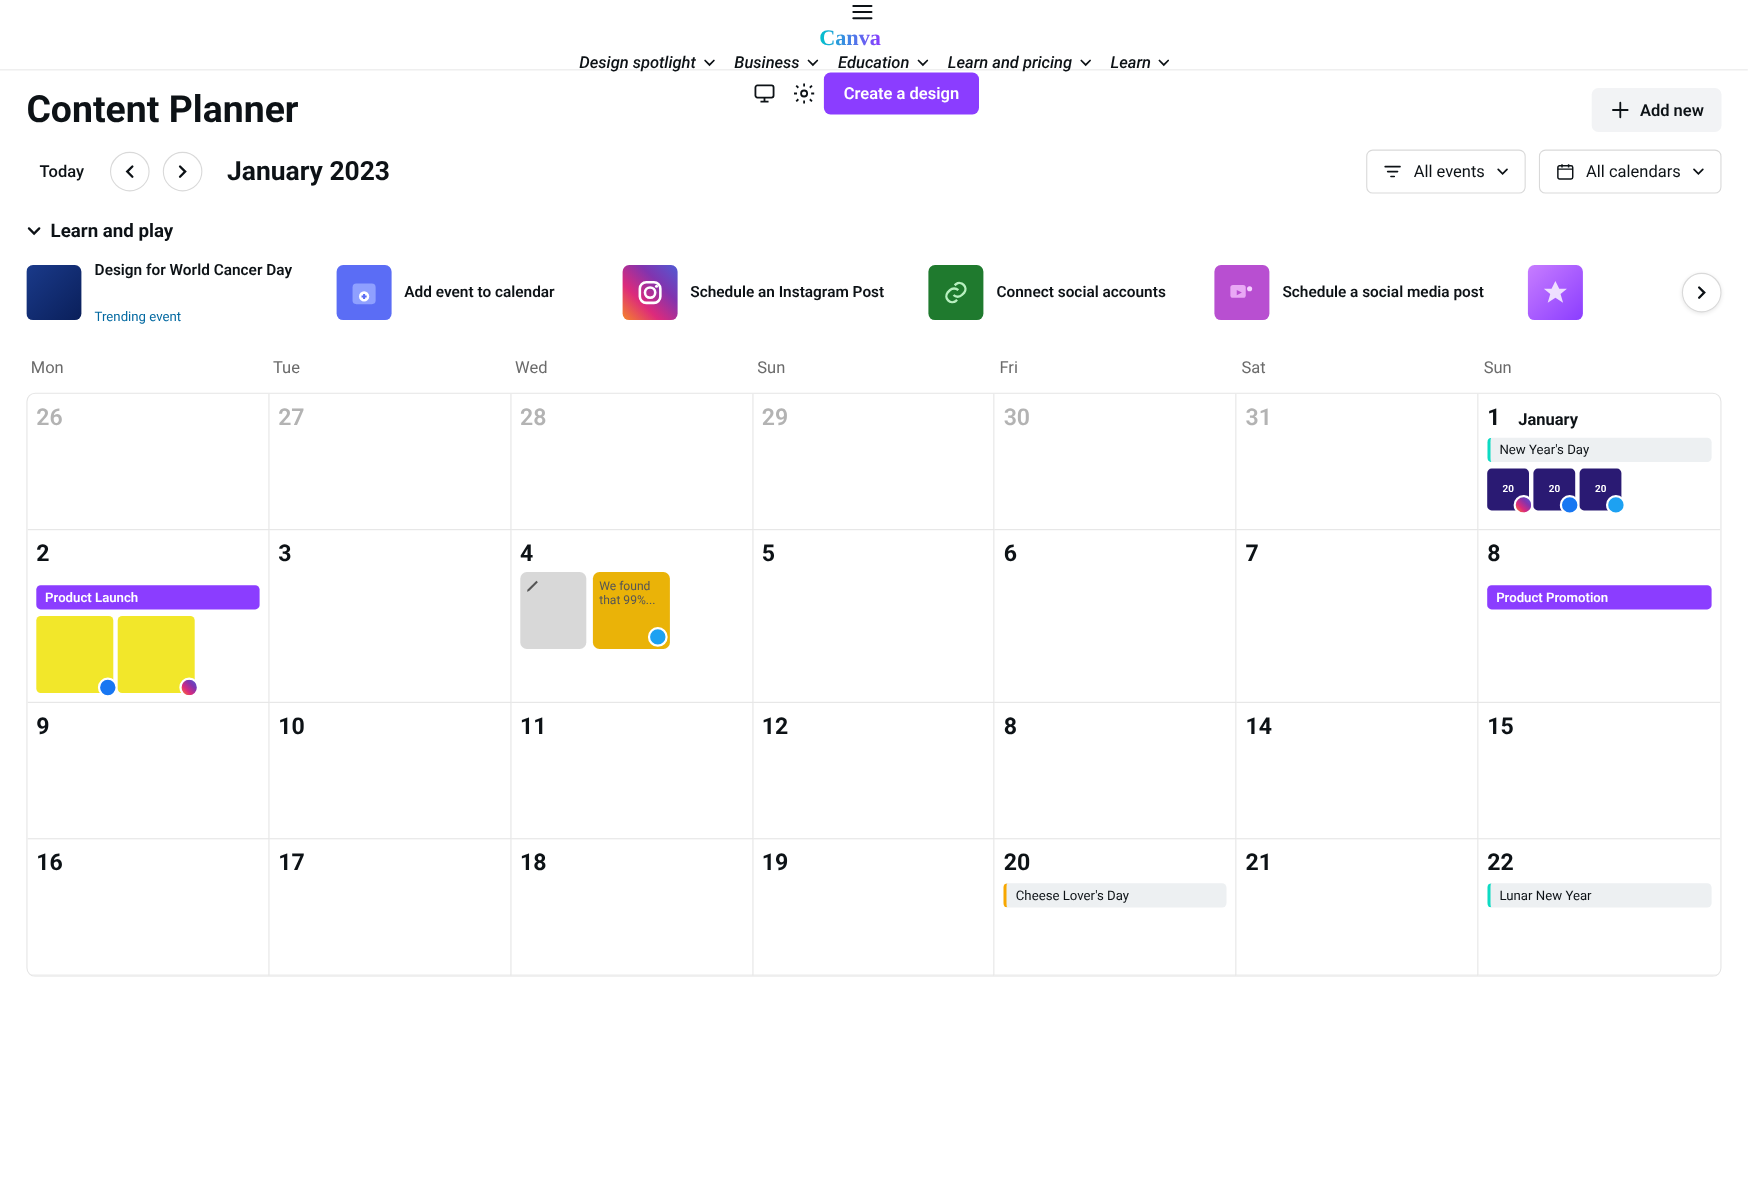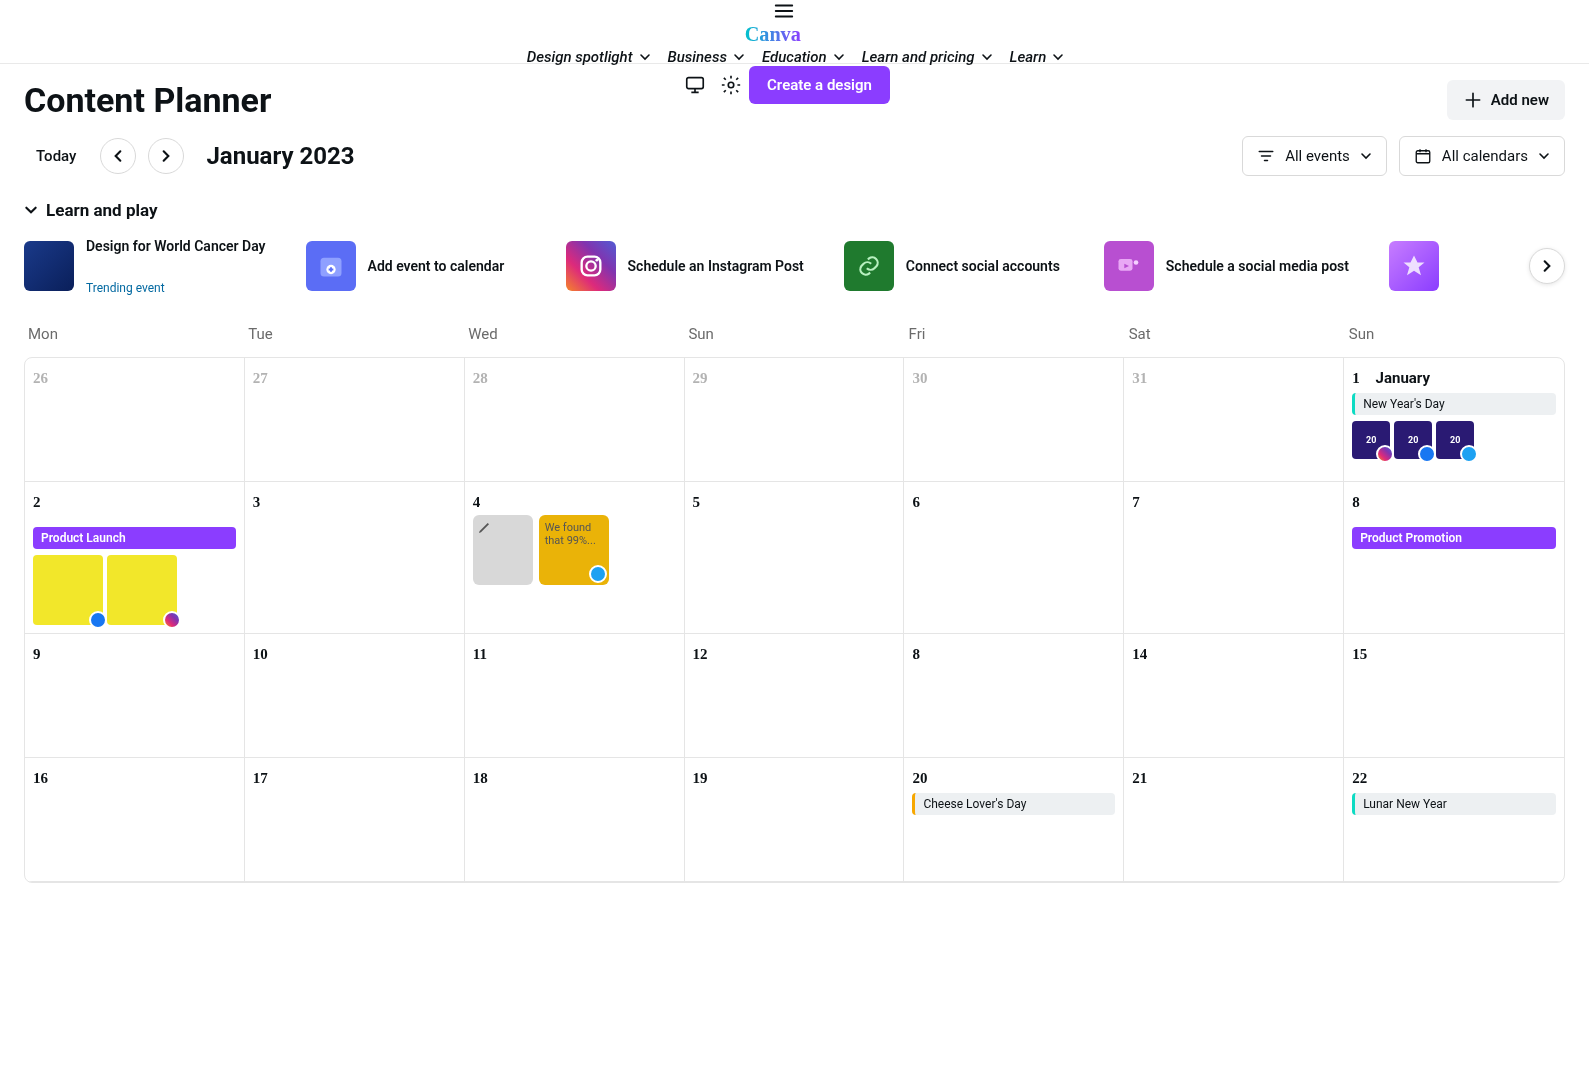--- a/index.html
+++ b/index.html
@@ -45,21 +45,21 @@
   .lp-next { position:absolute; right:0; top:50%; transform:translateY(-50%); width:36px; height:36px; background:#fff; border:1px solid #d9d9d9; border-radius:50%; display:flex; align-items:center; justify-content:center; cursor:pointer; box-shadow:0 1px 4px rgba(0,0,0,0.1); }
   
   
   .dow-row { display:grid; grid-template-columns:repeat(7,1fr); margin-bottom:8px; }
   .dow { font-size:15px; color:#6b6b6b; padding:6px 4px; }
   
   
   .cal-grid { border:1px solid #e5e5e5; border-radius:8px; overflow:hidden; display:grid; grid-template-columns:repeat(7,1fr); }
   .cell { border-right:1px solid #e5e5e5; border-bottom:1px solid #e5e5e5; min-height:124px; padding:10px 8px 8px; position:relative; }
   .cell:nth-child(7n) { border-right:none; }
-  .daynum { font-size:15px; font-weight:700;font-family:Liberation Serif, serif; }
+  .daynum { font-size:21px; font-weight:700; }
   .daynum.muted { color:#b3b3b3; font-weight:600; }
   .month-tag { font-size:15px; font-weight:700; margin-left:12px; }
   
   
   .event-pill { background:#edf0f2; border-left:3px solid #0ddbc3; border-radius:4px; font-size:12px; padding:4px 8px; margin-top:6px; white-space:nowrap; overflow:hidden; text-overflow:ellipsis; }
   .event-pill.orange { border-left-color:#f7a700; }
   .event-bar { background:#8b3dff; color:#fff; font-size:12px; font-weight:600; padding:4px 8px; border-radius:4px; margin-top:16px; }
   .thumbs { display:flex; gap:4px; margin-top:6px; }
   .post-thumb { width:38px; height:38px; border-radius:4px; position:relative; background:#2a1a73; }
   .post-thumb.yellow { background:#f2e72a; width:70px; height:70px; }

